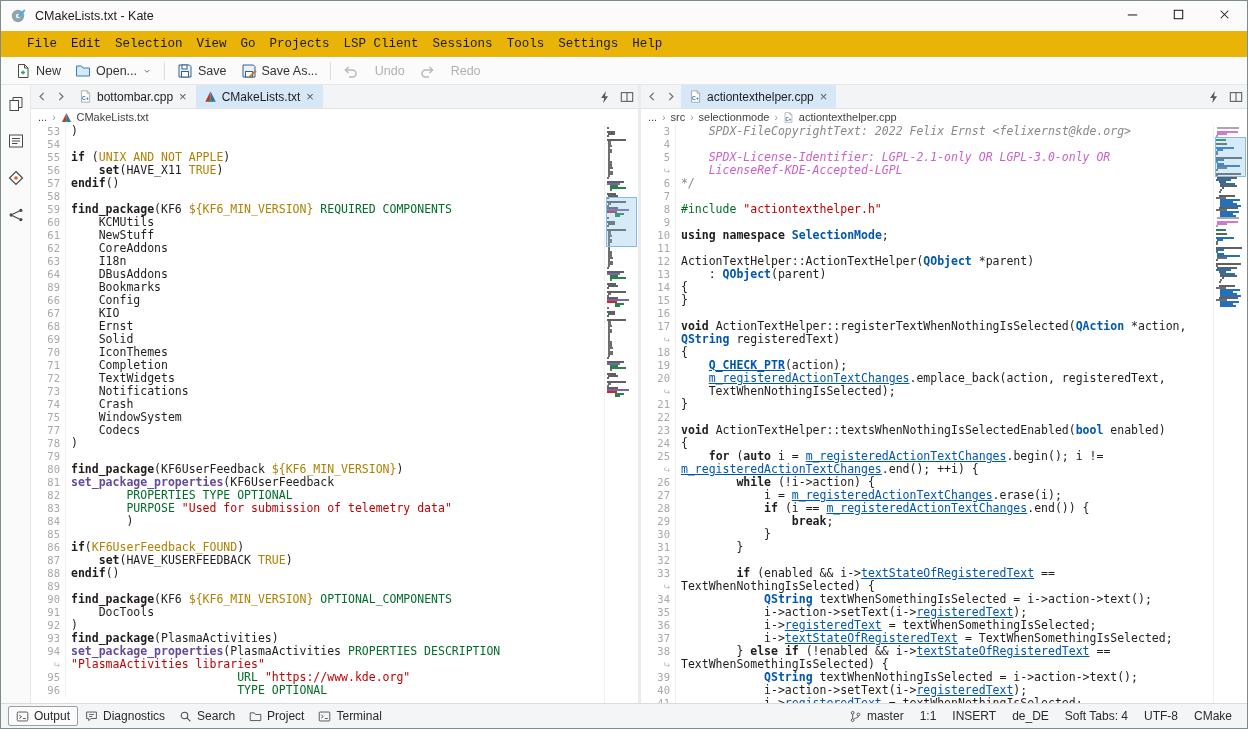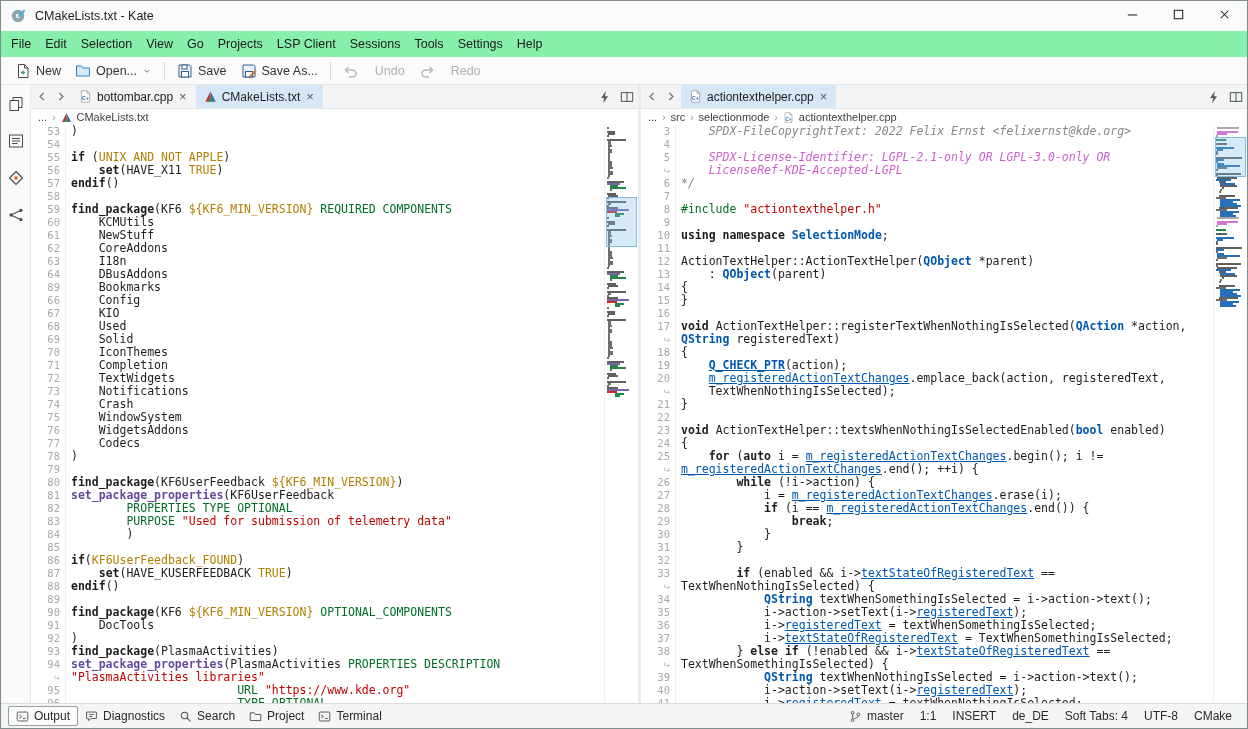--- a/index.html
+++ b/index.html
@@ -8,21 +8,21 @@
   .window { position:relative; width:1248px; height:729px; background:#fcfcfc; border:1px solid #7f8c8d; display:flex; flex-direction:column; overflow:hidden; }
 
   .titlebar { height:30px; flex:0 0 auto; display:flex; align-items:center; background:#fbfbfb; padding-left:9px; }
   .app-icon { width:16px; height:16px; margin-right:9px; display:inline-block; }
   .app-icon svg { width:16px; height:16px; display:block; }
   .title-text { font-size:12.5px; color:#1b1b1b; }
   .win-controls { margin-left:auto; display:flex; height:100%; }
   .win-btn { width:46px; display:flex; align-items:center; justify-content:center; }
   .win-btn svg { width:15px; height:15px; }
 
-  .menubar { height:26px; flex:0 0 auto; display:flex; align-items:center; padding-left:3px; background:#86efac; font-size:12.5px; color:#1b1b1b; }
+  .menubar { height:26px; flex:0 0 auto; display:flex; align-items:center; padding-left:19px; background:#eab308; font-size:12.5px; color:#1b1b1b;font-family:Liberation Mono, monospace; }
   .menu-item { padding:4px 7px; border-radius:3px; }
 
   .toolbar { height:28px; flex:0 0 auto; display:flex; align-items:center; padding-left:7px; background:#fbfbfb; border-bottom:1px solid #e7e7e7; font-size:12.5px; color:#333; }
   .tb-btn { display:flex; align-items:center; gap:5px; padding:3px 7px; border-radius:3px; }
   .tb-btn svg { width:16px; height:16px; display:block; }
   .tb-btn.disabled { color:#b0b0b0;gap:16px; }
   .tb-sep { width:1px; height:18px; background:#dcdcdc; margin:0 5px; }
   .tb-caret svg { width:10px; height:10px; display:block; }
 
   .main { flex:1; display:flex; min-height:0; }
@@ -311,29 +311,28 @@
             <div class="row"><span class="ln">58</span><span class="codecell"></span></div>
             <div class="row"><span class="ln">59</span><span class="codecell"><span class="c-k">find_package</span><span class="c-n">(KF6 </span><span class="c-var">${KF6_MIN_VERSION}</span><span class="c-n"> </span><span class="c-sp">REQUIRED COMPONENTS</span></span></div>
             <div class="row"><span class="ln">60</span><span class="codecell"><span class="c-n">    KCMUtils</span></span></div>
             <div class="row"><span class="ln">61</span><span class="codecell"><span class="c-n">    NewStuff</span></span></div>
             <div class="row"><span class="ln">62</span><span class="codecell"><span class="c-n">    CoreAddons</span></span></div>
             <div class="row"><span class="ln">63</span><span class="codecell"><span class="c-n">    I18n</span></span></div>
             <div class="row"><span class="ln">64</span><span class="codecell"><span class="c-n">    DBusAddons</span></span></div>
             <div class="row"><span class="ln">89</span><span class="codecell"><span class="c-n">    Bookmarks</span></span></div>
             <div class="row"><span class="ln">66</span><span class="codecell"><span class="c-n">    Config</span></span></div>
             <div class="row"><span class="ln">67</span><span class="codecell"><span class="c-n">    KIO</span></span></div>
-            <div class="row"><span class="ln">68</span><span class="codecell"><span class="c-n">    Used</span></span></div>
+            <div class="row"><span class="ln">68</span><span class="codecell"><span class="c-n">    Ernst</span></span></div>
             <div class="row"><span class="ln">69</span><span class="codecell"><span class="c-n">    Solid</span></span></div>
             <div class="row"><span class="ln">70</span><span class="codecell"><span class="c-n">    IconThemes</span></span></div>
             <div class="row"><span class="ln">71</span><span class="codecell"><span class="c-n">    Completion</span></span></div>
             <div class="row"><span class="ln">72</span><span class="codecell"><span class="c-n">    TextWidgets</span></span></div>
             <div class="row"><span class="ln">73</span><span class="codecell"><span class="c-n">    Notifications</span></span></div>
             <div class="row"><span class="ln">74</span><span class="codecell"><span class="c-n">    Crash</span></span></div>
             <div class="row"><span class="ln">75</span><span class="codecell"><span class="c-n">    WindowSystem</span></span></div>
-            <div class="row"><span class="ln">76</span><span class="codecell"><span class="c-n">    WidgetsAddons</span></span></div>
             <div class="row"><span class="ln">77</span><span class="codecell"><span class="c-n">    Codecs</span></span></div>
             <div class="row"><span class="ln">78</span><span class="codecell"><span class="c-n">)</span></span></div>
             <div class="row"><span class="ln">79</span><span class="codecell"></span></div>
             <div class="row"><span class="ln">80</span><span class="codecell"><span class="c-k">find_package</span><span class="c-n">(KF6UserFeedback </span><span class="c-var">${KF6_MIN_VERSION}</span><span class="c-n">)</span></span></div>
             <div class="row"><span class="ln">81</span><span class="codecell"><span class="c-fn">set_package_properties</span><span class="c-n">(KF6UserFeedback</span></span></div>
             <div class="row"><span class="ln">82</span><span class="codecell"><span class="c-n">        </span><span class="c-sp">PROPERTIES TYPE OPTIONAL</span></span></div>
             <div class="row"><span class="ln">83</span><span class="codecell"><span class="c-n">        </span><span class="c-sp">PURPOSE</span><span class="c-n"> </span><span class="c-str">"Used for submission of telemetry data"</span></span></div>
             <div class="row"><span class="ln">84</span><span class="codecell"><span class="c-n">        )</span></span></div>
             <div class="row"><span class="ln">85</span><span class="codecell"></span></div>
             <div class="row"><span class="ln">86</span><span class="codecell"><span class="c-k">if</span><span class="c-n">(</span><span class="c-var">KF6UserFeedback_FOUND</span><span class="c-n">)</span></span></div>

